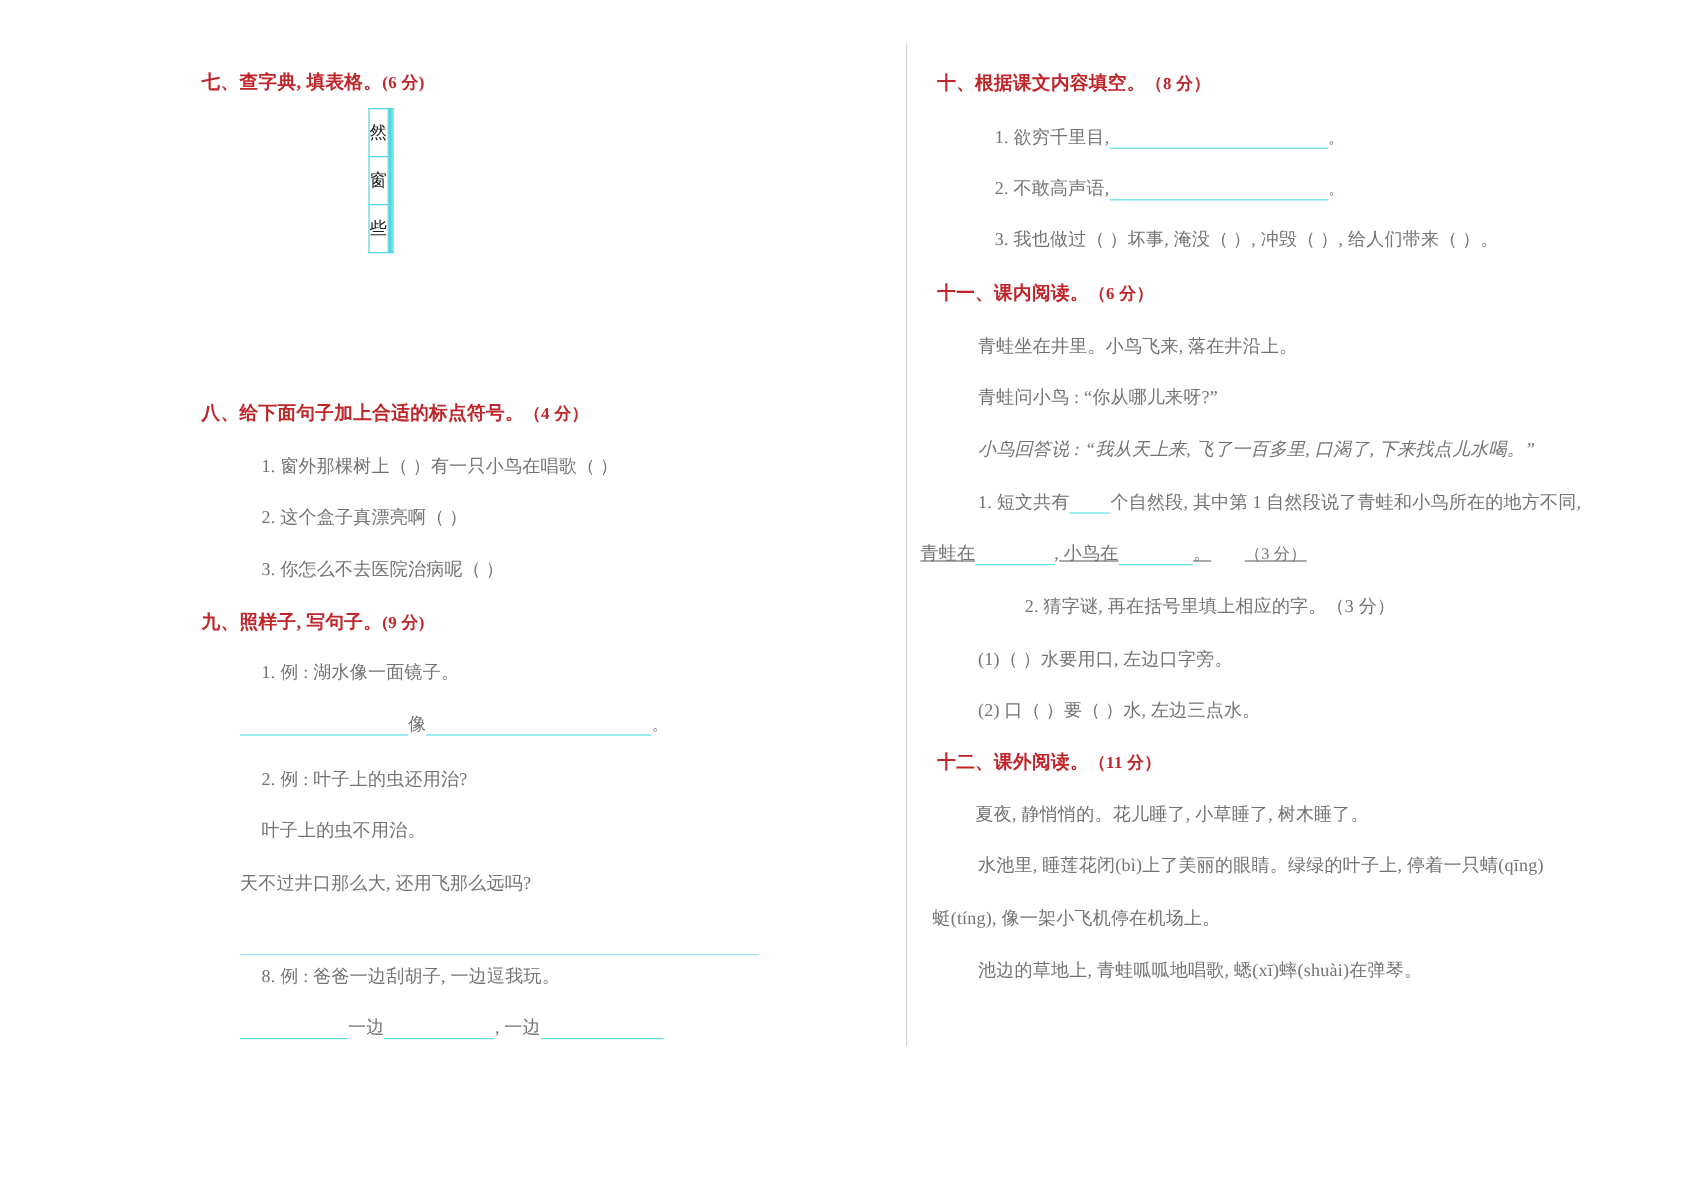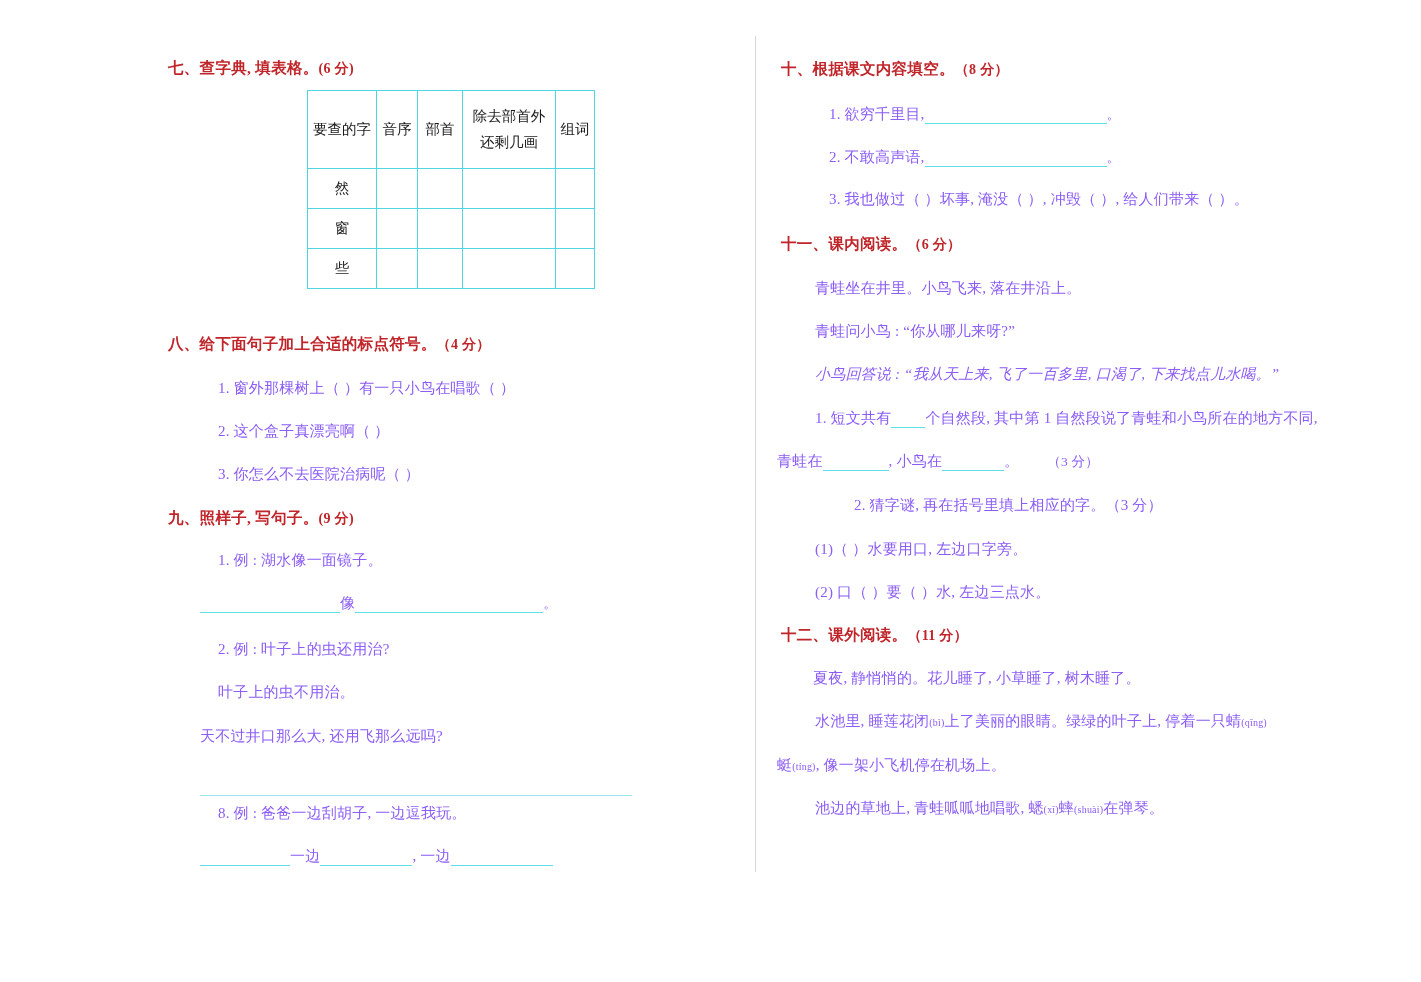--- a/index.html
+++ b/index.html
@@ -40,28 +40,28 @@
     font-size: 15.5px;
     letter-spacing: 0.3px;
     white-space: nowrap;
   }
   .sec-head .score {
     font-weight: bold;
     font-size: 14px;
   }
   .line {
     font-size: 15px;
-    color: #8b5cf6;
+    color: #737373;
     white-space: nowrap;
     letter-spacing: 0.2px;
   }
   .small { font-size: 13.5px; }
   .py {
     font-family: "Liberation Serif", serif;
-    font-size: 10px;
+    font-size: 15px;
   }
 
   
   .dict-table {
     position: absolute;
     border-collapse: collapse;
     table-layout: fixed;
   }
   .dict-table td, .dict-table th {
     border: 1px solid #4fd6e0;
@@ -105,32 +105,20 @@
   <div class="divider"></div>
 
   <div class="col col-left">
 
     <div class="abs sec-head" style="left:168px; top:58px;">
       <span>七、查字典, 填表格。</span><span class="score">(6 分)</span>
     </div>
 
     <table class="dict-table" style="left:307px; top:90px;">
       <tbody>
-          <tr>
-        <th class="c1 hdr">要查的字</th>
-        <th class="c2 hdr">音序</th>
-        <th class="c3 hdr">部首</th>
-        <th class="c4 hdr">
-          <div class="hdr-stack">
-            <span>除去部首外</span>
-            <span>还剩几画</span>
-          </div>
-        </th>
-        <th class="c5 hdr">组词</th>
-      </tr>
       <tr>
         <td class="row">然</td>
         <td></td>
         <td></td>
         <td></td>
         <td></td>
       </tr>
       <tr>
         <td class="row">窗</td>
         <td></td>
@@ -197,21 +185,21 @@
     <div class="abs sec-head" style="left:26px; top:234px;">
       <span>十一、课内阅读。</span><span class="score">（6 分）</span>
     </div>
     <div class="abs line" style="left:60px; top:279px;">青蛙坐在井里。小鸟飞来, 落在井沿上。</div>
     <div class="abs line" style="left:60px; top:322px;">青蛙问小鸟 : “你从哪儿来呀?”</div>
     <div class="abs line" style="left:60px; top:365px;font-style:italic;">小鸟回答说 : “我从天上来, 飞了一百多里, 口渴了, 下来找点儿水喝。”</div>
 
     <div class="abs line" style="left:60px; top:409px;">
       <span>1. 短文共有</span><span class="blank" style="width:34px;"></span><span>个自然段, 其中第 1 自然段说了青蛙和小鸟所在的地方不同,</span>
     </div>
-    <div class="abs line" style="left:22px; top:452px;">
+    <div class="abs line" style="left:12px; top:452px;text-decoration:underline;">
       <span>青蛙在</span><span class="blank" style="width:66px;"></span><span>, 小鸟在</span><span class="blank" style="width:62px;"></span><span>。</span><span style="display:inline-block;width:28px;"></span><span class="small">（3 分）</span>
     </div>
 
     <div class="abs line" style="left:60px; top:496px;margin-left:39px;">2. 猜字谜, 再在括号里填上相应的字。（3 分）</div>
     <div class="abs line" style="left:60px; top:540px;">(1)（    ）水要用口, 左边口字旁。</div>
     <div class="abs line" style="left:60px; top:583px;">(2) 口（    ）要（    ）水, 左边三点水。</div>
 
     <div class="abs sec-head" style="left:26px; top:625px;">
       <span>十二、课外阅读。</span><span class="score">（11 分）</span>
     </div>

